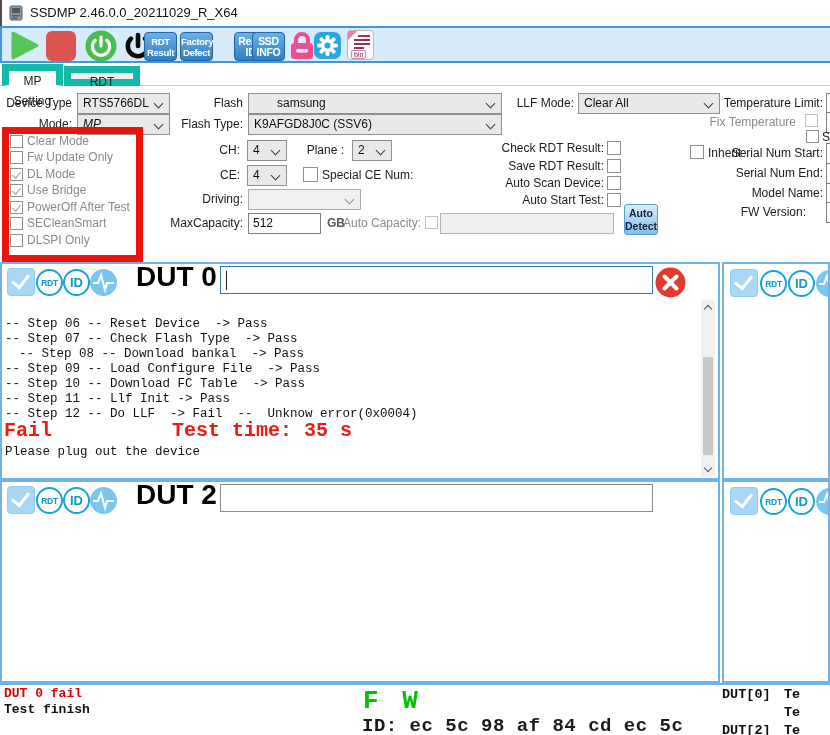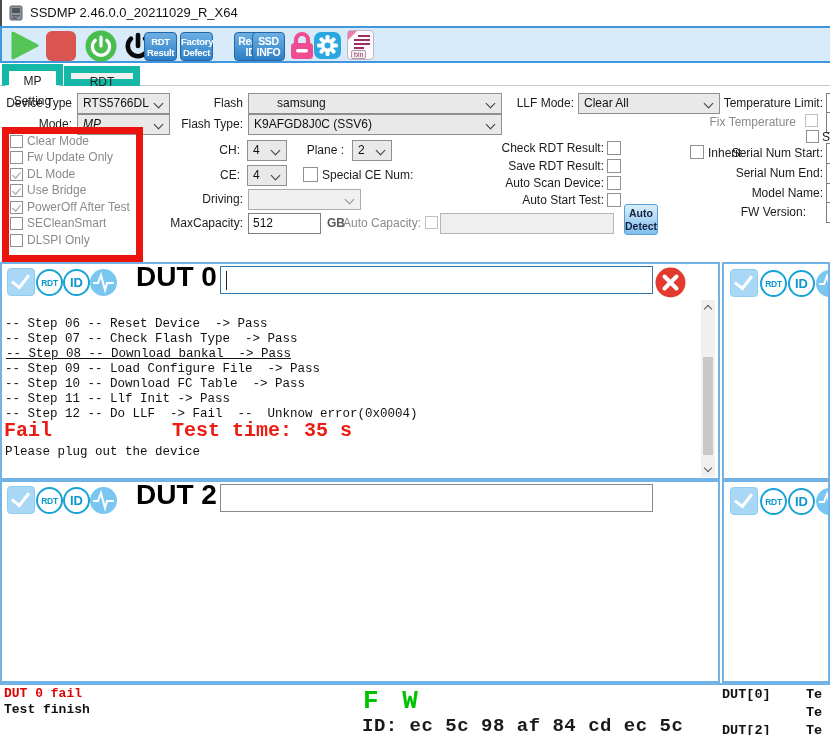--- a/index.html
+++ b/index.html
@@ -77,21 +77,21 @@
   .sarrow.dn::after{top:3px;transform:rotate(45deg);}
   .sthumb{position:absolute;left:2px;width:10px;background:#c8c8c8;cursor:pointer;}
   
   .blueline{position:absolute;left:0;top:683px;width:830px;height:2px;background:#71b2e7;}
   .mono{font-family:"Liberation Mono",monospace;}
   .st-left1{position:absolute;left:4px;top:686px;font-size:13px;font-weight:bold;color:#e00000;}
   .st-left2{position:absolute;left:4px;top:702px;font-size:13px;font-weight:bold;color:#111;}
   .st-flag{position:absolute;left:363px;top:686px;font-size:26px;font-weight:bold;color:#00c300;word-spacing:8px;}
   .st-id{position:absolute;left:362px;top:715px;font-size:19px;font-weight:bold;color:#1a1a1a;letter-spacing:0.5px;}
   .st-dut{position:absolute;left:722px;font-size:13.5px;font-weight:bold;color:#111;}
-  .st-te{position:absolute;left:806px;font-size:13.5px;font-weight:bold;color:#111;}
+  .st-te{position:absolute;left:784px;font-size:13.5px;font-weight:bold;color:#111;}
 </style>
 </head>
 <body>
 
 <div id="app">
 
   <div class="titlebar">
     <svg class="abs" style="left:6px;top:5px;" width="16" height="16" viewBox="0 0 16 16">
       <rect x="2" y="1" width="12" height="14" rx="1.5" fill="#8d959e" stroke="#5a6068"></rect>
       <rect x="4" y="3" width="8" height="5" fill="#4d565f"></rect>
@@ -284,21 +284,21 @@
     <div class="dutinput" style="left:218px;top:2px;width:433px;height:28px;border:1px solid #3178ad;">
       <div class="caret"></div>
     </div>
     <svg class="abs" style="left:653px;top:3px;" width="31" height="31" viewBox="0 0 31 31">
       <circle cx="15.5" cy="15.5" r="15" fill="#e23a2e"></circle>
       <path d="M9.5 9.5 L21.5 21.5 M21.5 9.5 L9.5 21.5" stroke="#fff" stroke-width="4" stroke-linecap="round"></path>
     </svg>
 
     <div class="log" style="left:3px;top:53px;">-- Step 06 -- Reset Device  -&gt; Pass</div>
     <div class="log" style="left:3px;top:68px;">-- Step 07 -- Check Flash Type  -&gt; Pass</div>
-    <div class="log" style="left:4px;top:83px;text-decoration:underline;">-- Step 08 -- Download bankal  -&gt; Pass</div>
+    <div class="log" style="left:17px;top:83px;">-- Step 08 -- Download bankal  -&gt; Pass</div>
     <div class="log" style="left:3px;top:98px;">-- Step 09 -- Load Configure File  -&gt; Pass</div>
     <div class="log" style="left:3px;top:113px;">-- Step 10 -- Download FC Table  -&gt; Pass</div>
     <div class="log" style="left:3px;top:128px;">-- Step 11 -- Llf Init -&gt; Pass</div>
     <div class="log" style="left:3px;top:143px;">-- Step 12 -- Do LLF  -&gt; Fail  --  Unknow error(0x0004)</div>
 
     <div class="failline" style="left:2px;top:155px;">Fail</div>
     <div class="failline" style="left:170px;top:155px;">Test time: 35 s</div>
     <div class="plugmsg" style="left:3px;top:181px;">Please plug out the device</div>
 
     <div class="sbar" style="left:699px;top:36px;height:177px;">

